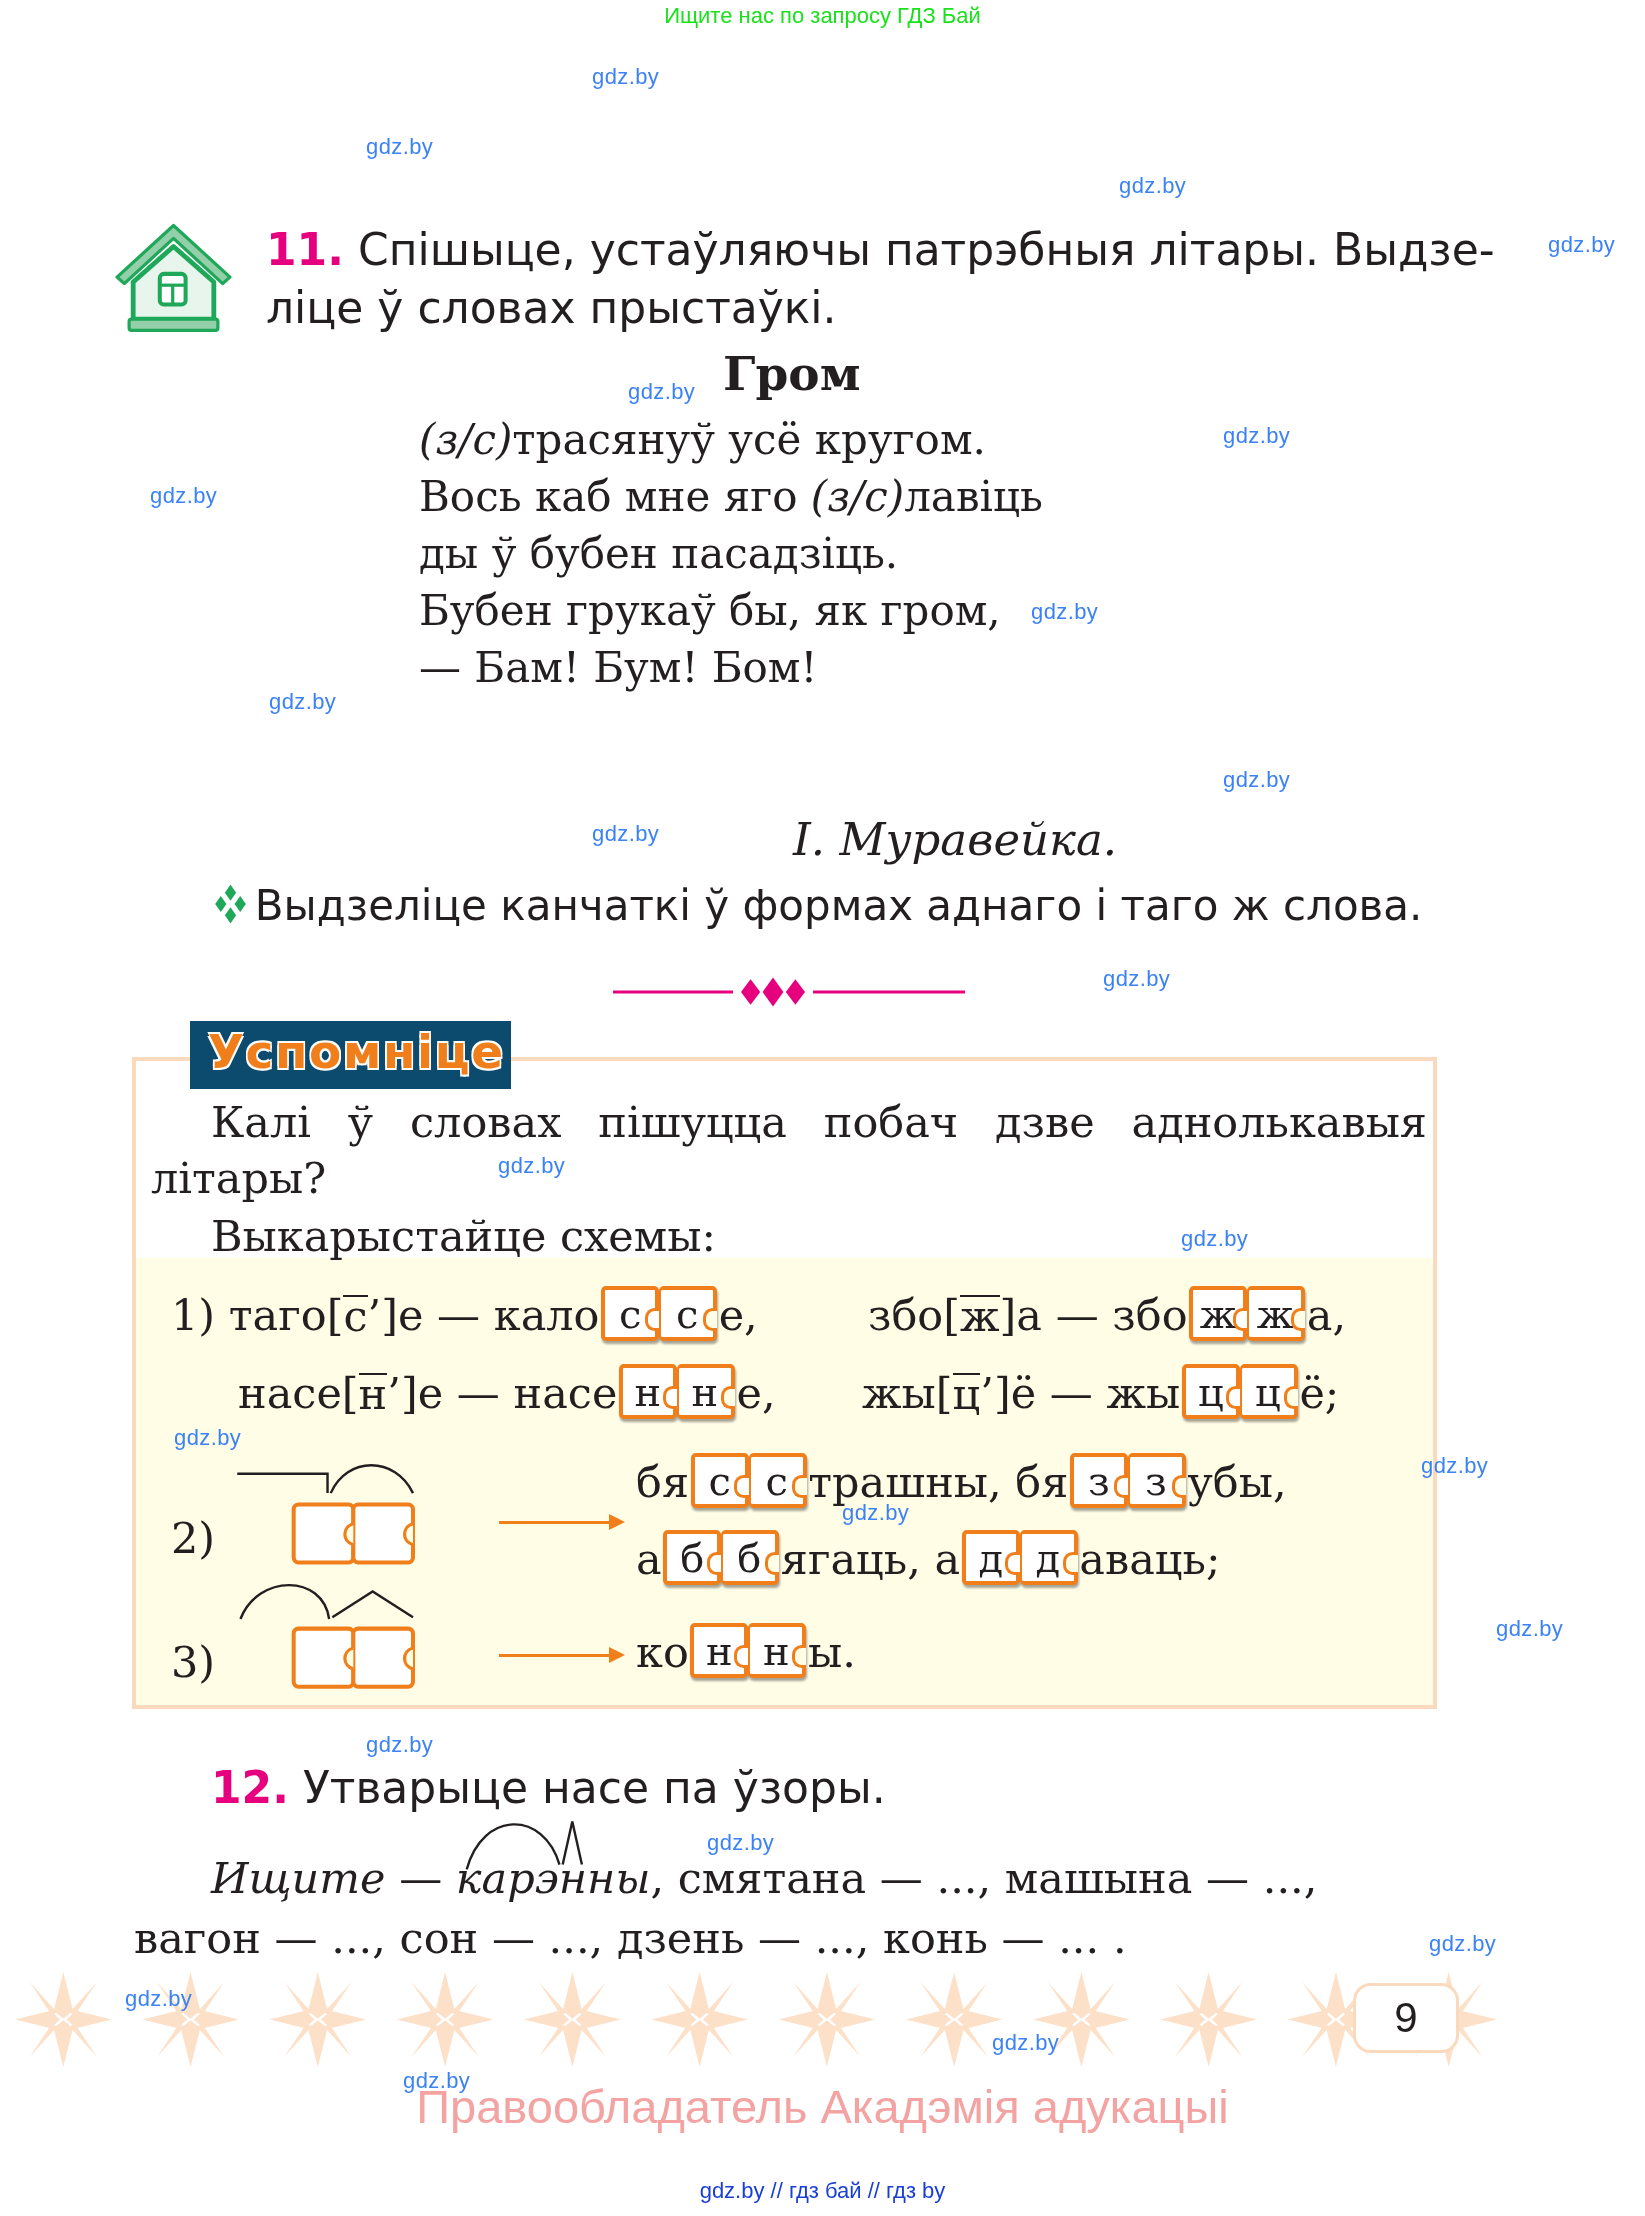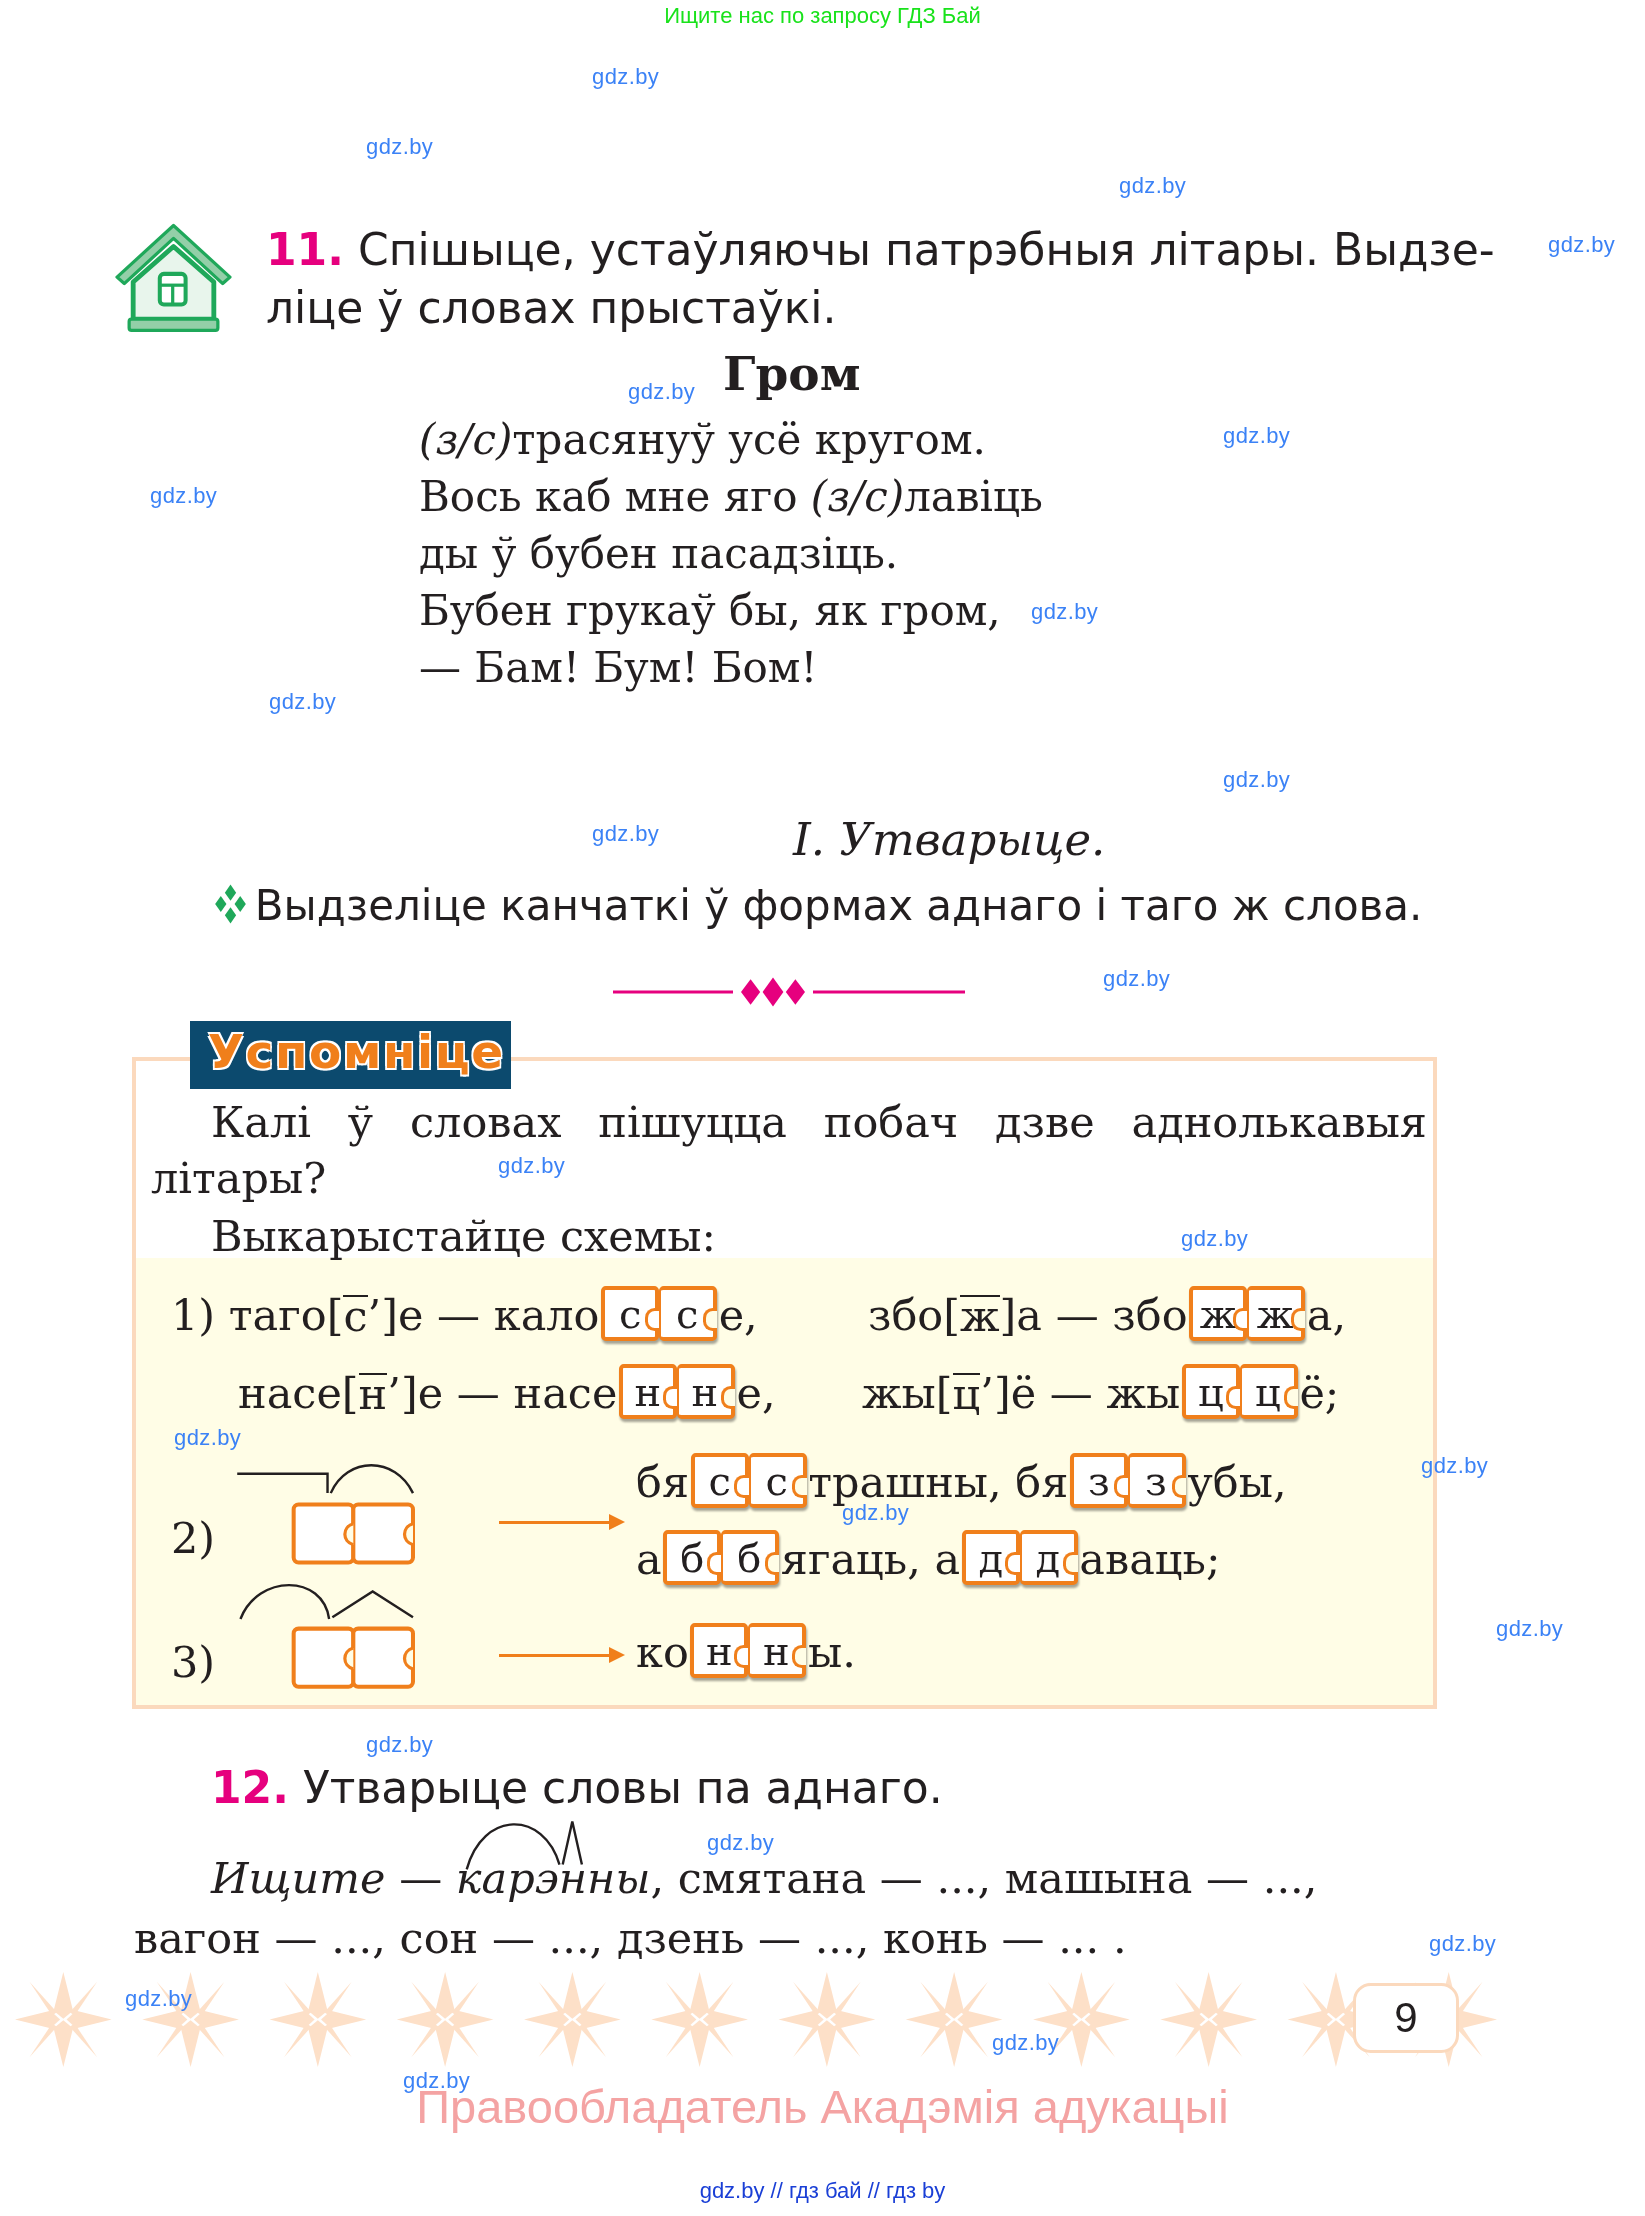--- a/index.html
+++ b/index.html
@@ -70,21 +70,21 @@
 </div>
 
 <div class="poem-title">Гром</div>
 <div class="poem">
   <div class="line"><span></span><span class="ital">(з/с)</span><span>трасянуў усё кругом.</span></div>
   <div class="line"><span>Вось каб мне яго </span><span class="ital">(з/с)</span><span>лавіць</span></div>
   <div class="line"><span></span><span class="ital"></span><span>ды ў бубен пасадзіць.</span></div>
   <div class="line"><span></span><span class="ital"></span><span>Бубен грукаў бы, як гром,</span></div>
   <div class="line"><span></span><span class="ital"></span><span>— Бам! Бум! Бом!</span></div>
 </div>
-<div class="author">І. Утварыце.</div>
+<div class="author">І. Муравейка.</div>
 
 <div class="extra">
   <svg width="39" height="42" viewBox="0 0 48 52" style="vertical-align:-4.8px;margin-right:4.8px">
     <path d="M24 2 L31 12 L24 22 L17 12 Z" fill="#1fa85a"></path>
     <path d="M12 16 L19 26 L12 36 L5 26 Z" fill="#1fa85a"></path>
     <path d="M36 16 L43 26 L36 36 L29 26 Z" fill="#1fa85a"></path>
     <path d="M24 30 L31 40 L24 50 L17 40 Z" fill="#1fa85a"></path>
   </svg><span>Выдзеліце канчаткі ў формах аднаго і таго ж слова.</span>
 </div>
 
@@ -201,21 +201,21 @@
       <span class="piece first">н</span>
       <span class="piece">н</span>
     </span>
     <span>ы.</span>
 </div>
 <div class="wm" style="left:1496px;top:1616px">gdz.by</div>
 
 <div class="wm" style="left:366px;top:1732px">gdz.by</div>
 <div class="task" style="left:211px;top:1759px">
   <span class="num">12.</span>
-  <span>Утварыце словы па аднаго.</span>
+  <span>Утварыце насе па ўзоры.</span>
 </div>
 <svg class="abs" style="left:463px;top:1815px" width="193" height="56" viewBox="0 0 240 70">
   <path d="M4 68 C24 -6 100 -6 120 62" fill="none" stroke="#231f20" stroke-width="3"></path>
   <polyline points="124,62 136,8 148,62" fill="none" stroke="#231f20" stroke-width="3"></polyline>
 </svg>
 <div class="wm" style="left:707px;top:1830px">gdz.by</div>
 <div class="task12-words" style="left:211px;top:1849px">
   <span class="ital">Ищите</span><span> — </span><span class="ital">карэнны</span><span>, смятана — ..., машына — ...,</span>
 </div>
 <div class="task12-words" style="left:134px;top:1909px">вагон — ..., сон — ..., дзень — ..., конь — ... .</div>

